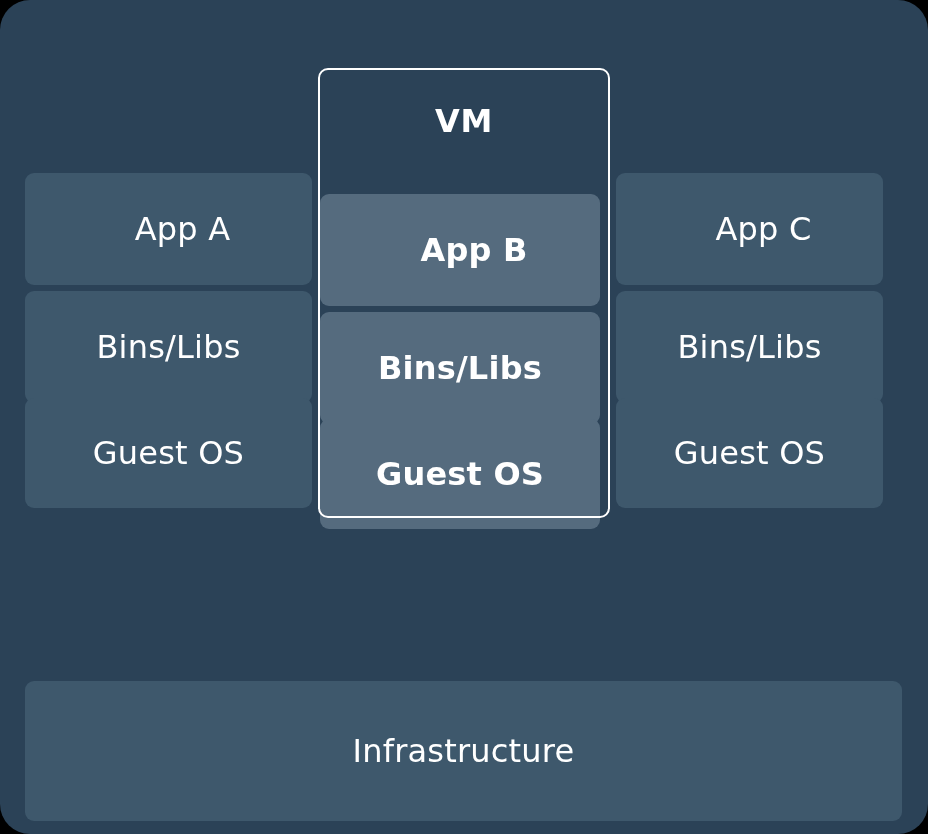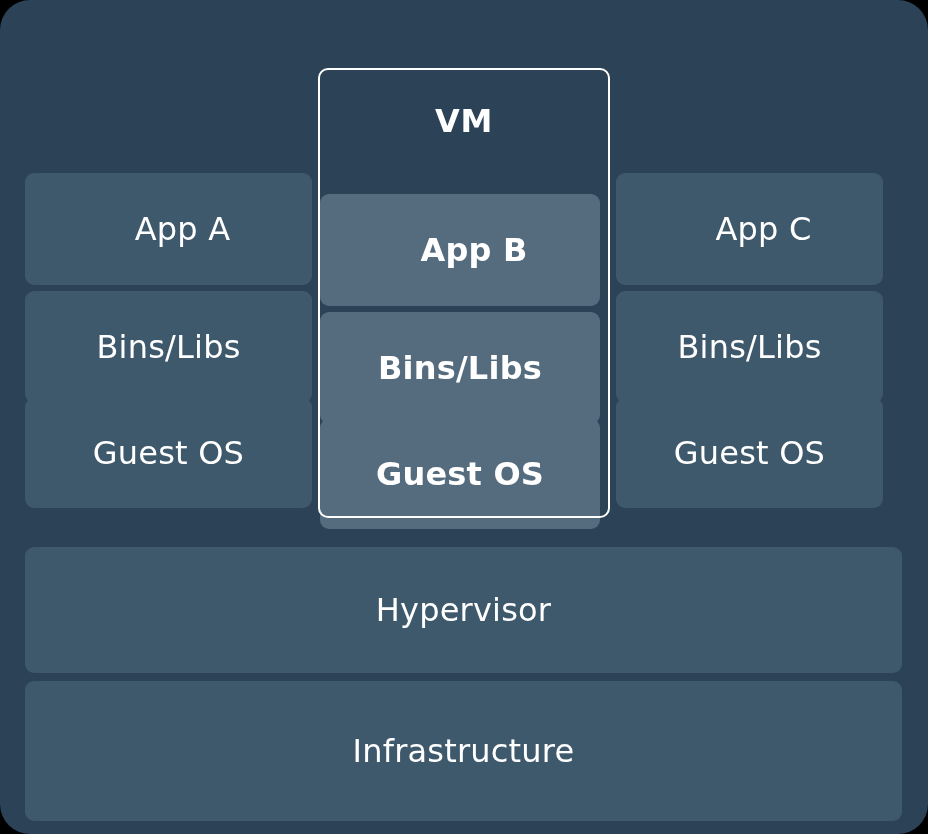--- a/index.html
+++ b/index.html
@@ -115,16 +115,15 @@
   <div class="tile center col-center row-bins">Bins/Libs</div>
   <div class="tile center col-center row-guest">Guest OS</div>
 
   <div class="tile side col-right row-app">App C</div>
   <div class="tile side col-right row-bins">Bins/Libs</div>
   <div class="tile side col-right row-guest">Guest OS</div>
 
   <div id="vm-frame"></div>
   <div id="vm-label">VM</div>
 
-  <div class="tile side full row-hypervisor">Hypervisor</div>
   <div class="tile side full row-infrastructure">Infrastructure</div>
 
 </div>
 
 </body></html>

